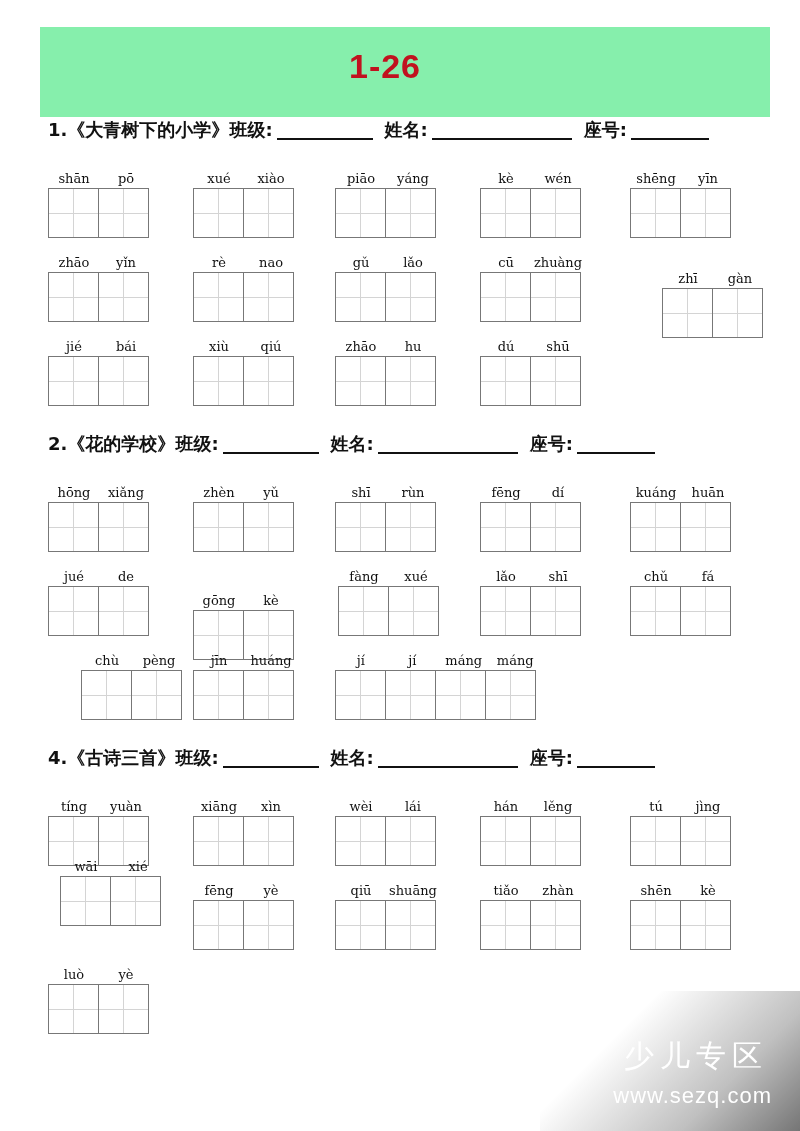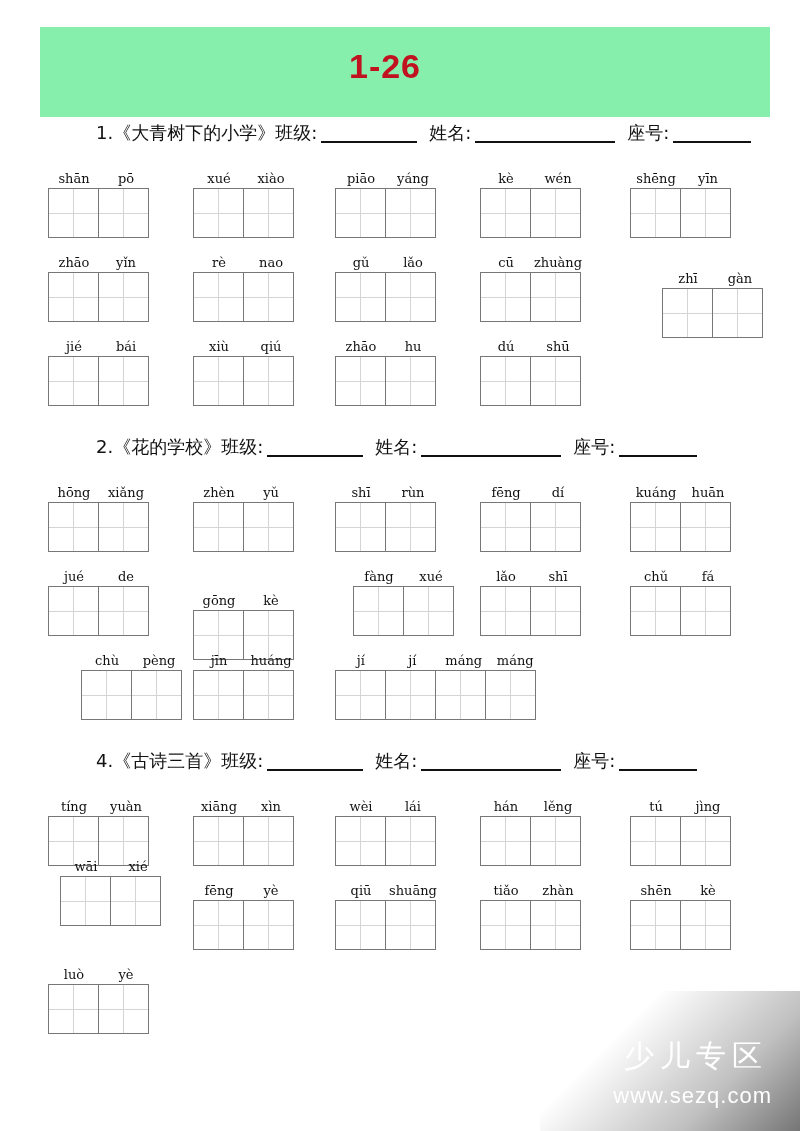--- a/index.html
+++ b/index.html
@@ -15,22 +15,22 @@
   }
   .title {
     position: absolute; left: 0; top: 48px; width: 730px;
     text-align: center; font-family: "Liberation Sans", sans-serif;
     font-size: 34px; font-weight: bold; color: #c1121f; letter-spacing: 1px;
     padding-right: 0px; box-sizing: border-box;
   }
   .title span { position: relative; left: -20px; }
   .sec-head {
     position: absolute; left: 48px; height: 30px;
-    font-family: "DejaVu Sans", sans-serif; font-size: 18px; font-weight: normal;
-    white-space: nowrap; display: flex; align-items: center; margin-left: 48px;
+    font-family: "DejaVu Sans", sans-serif; font-size: 18px; font-weight: bold;
+    white-space: nowrap; display: flex; align-items: flex-start;
   }
   .sec-head .lbl { display: inline-block; }
   .sec-head .blank {
     display: inline-block; border-bottom: 2px solid #111; height: 20px; margin: 0 4px 3px 4px;
   }
   .word {
     position: absolute; width: 104px;
   }
   .py {
     height: 22px; display: flex; justify-content: space-around; align-items: flex-end;
@@ -289,21 +289,21 @@
     <div class="word" style="left: 193px; top: 562px; margin-top: 24px;">
       <div class="py">
         <span>gōng</span>
         <span>kè</span>
       </div>
       <div class="boxes">
         <div class="box"></div>
         <div class="box"></div>
       </div>
     </div>
-    <div class="word" style="left: 353px; top: 562px;">
+    <div class="word" style="left: 338px; top: 562px;">
       <div class="py">
         <span>fàng</span>
         <span>xué</span>
       </div>
       <div class="boxes">
         <div class="box"></div>
         <div class="box"></div>
       </div>
     </div>
     <div class="word" style="left: 480px; top: 562px;">

